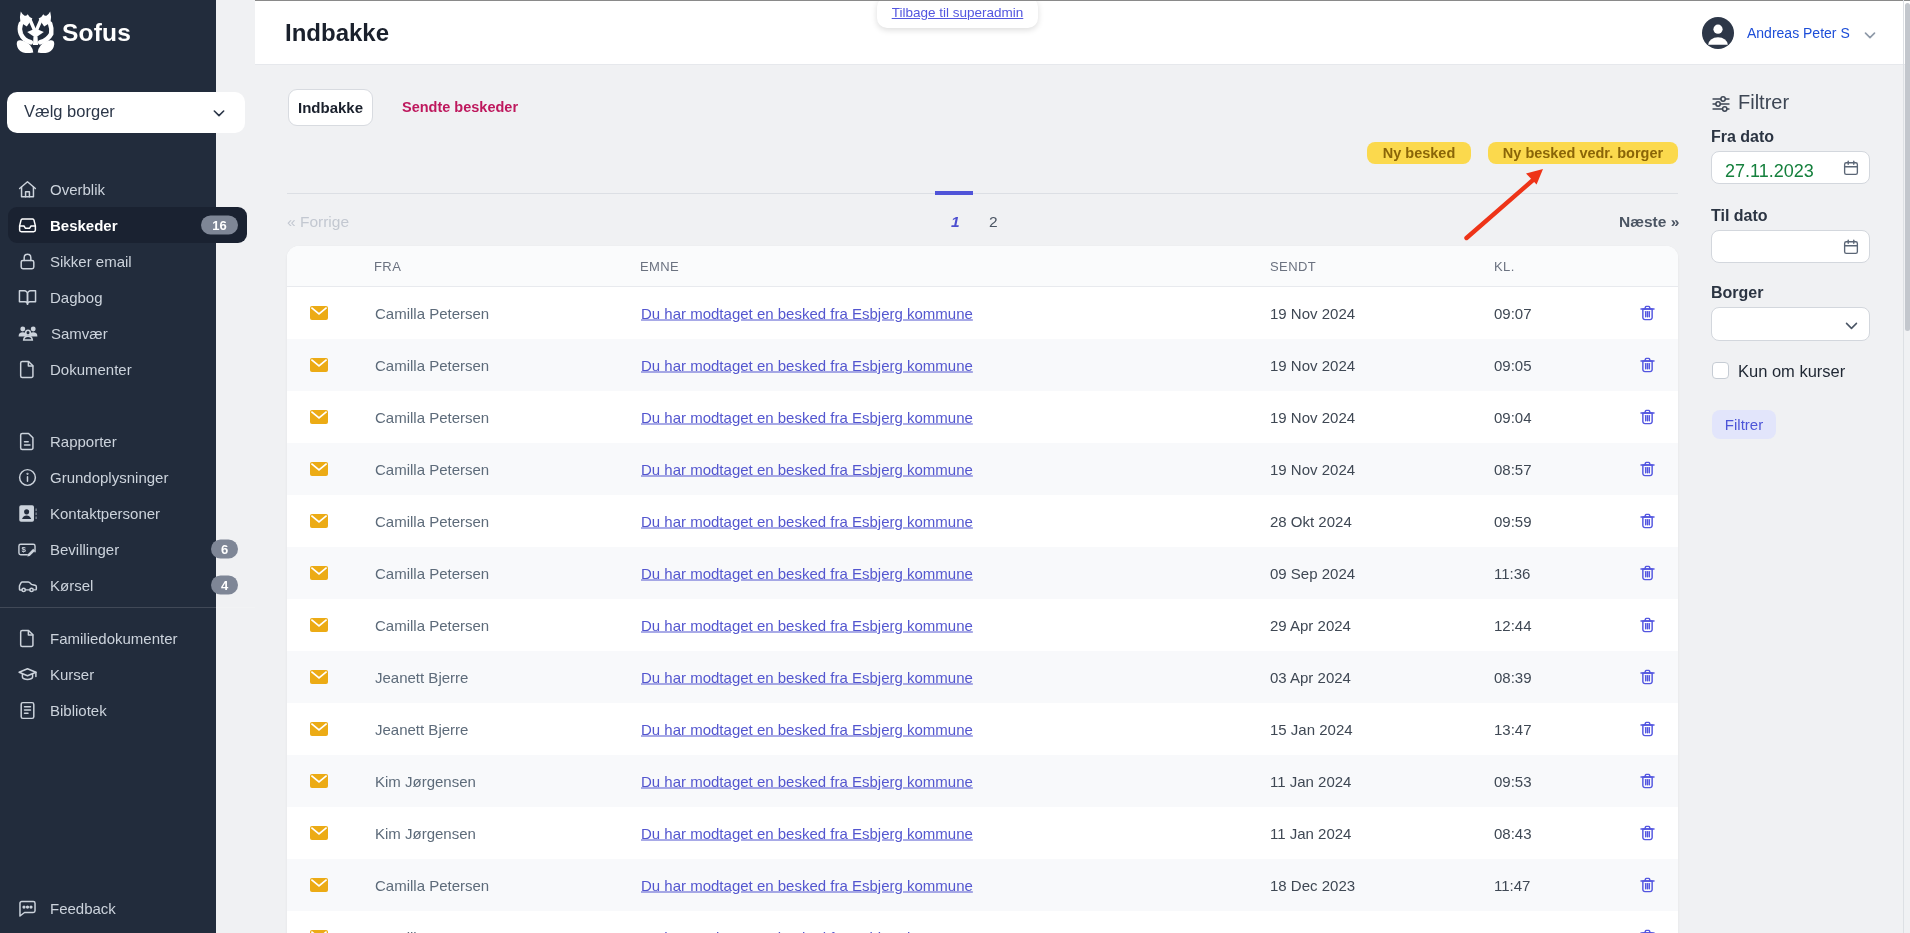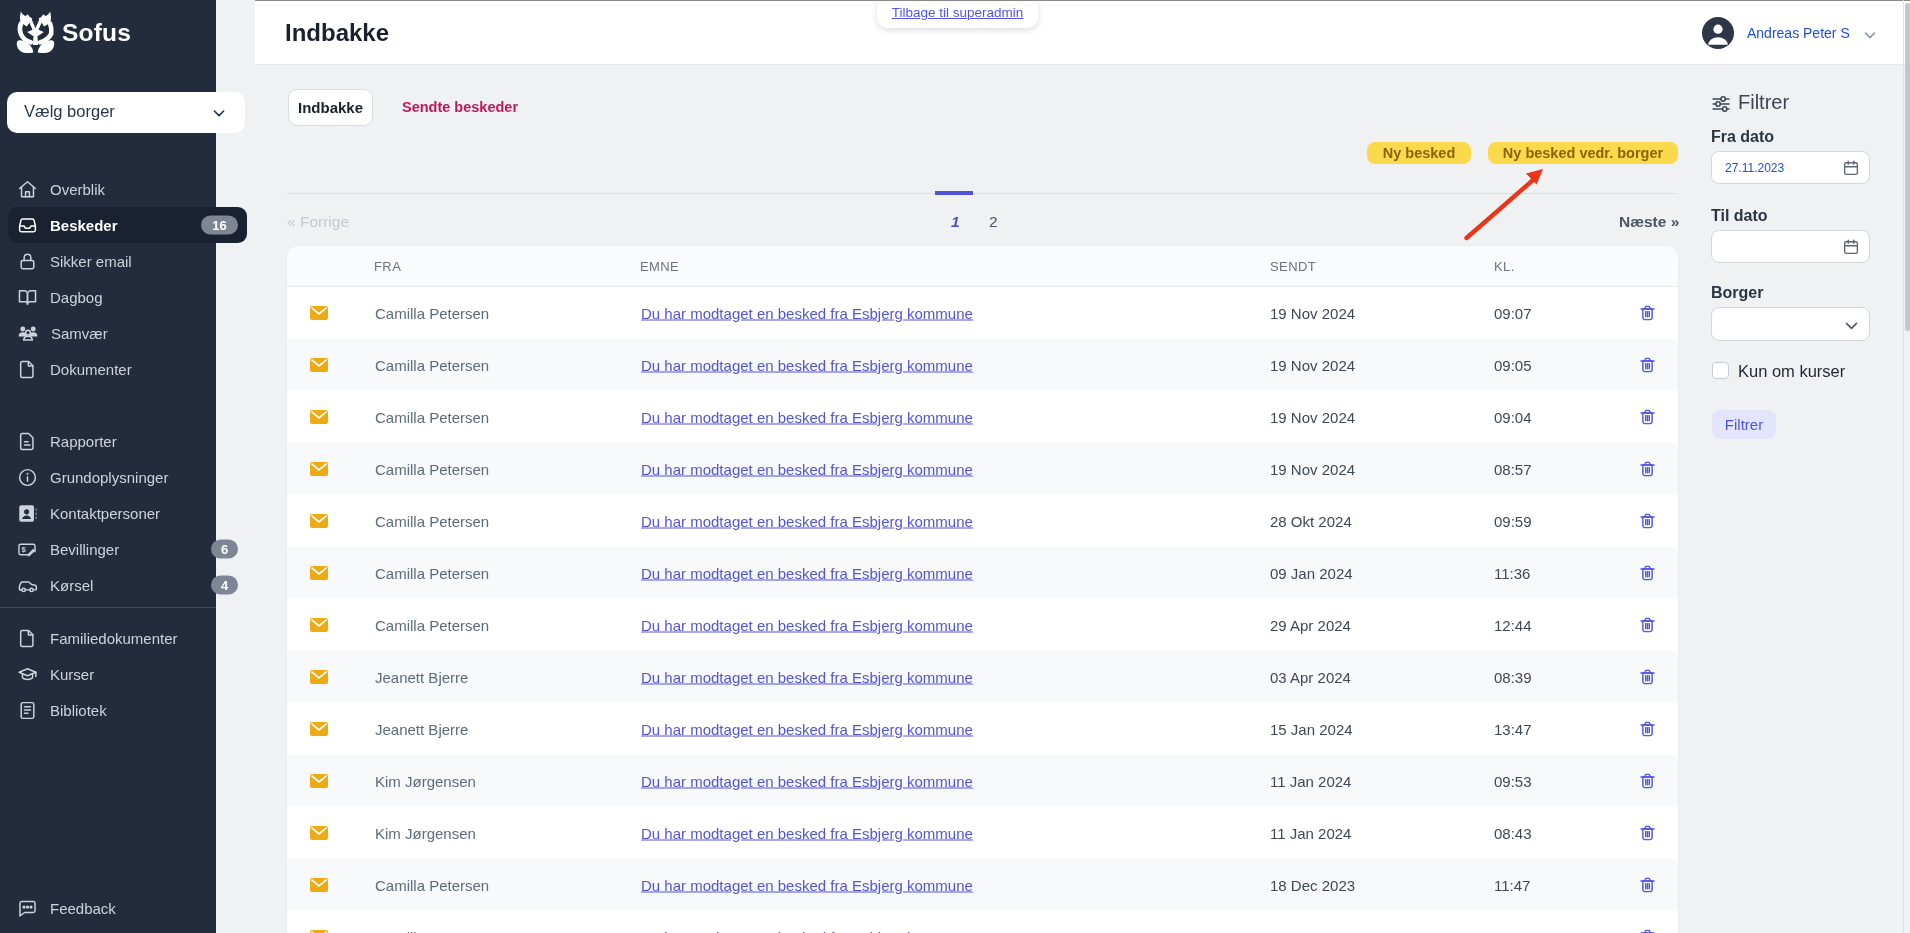--- a/index.html
+++ b/index.html
@@ -348,21 +348,21 @@
           <path d="M14.6 11v7.4"></path>
         </svg>
       </div>
     <div class="trow alt">
         <svg class="env" width="18" height="14" viewBox="0 0 18 14">
           <rect x="0" y="0" width="18" height="14" rx="2" fill="#ecab15"></rect>
           <path d="M1.4 1.6 9 7.8l7.6-6.2" fill="none" stroke="#fff" stroke-width="1.7"></path>
         </svg>
         <span class="nm">Camilla Petersen</span>
         <span class="lk">Du har modtaget en besked fra Esbjerg kommune</span>
-        <span class="dt">09 Jan 2024</span>
+        <span class="dt">09 Sep 2024</span>
         <span class="tm">11:36</span>
         <svg class="tr" width="17" height="18" viewBox="0 0 24 26" fill="none" stroke="#5356e0" stroke-width="2.1" stroke-linecap="round" stroke-linejoin="round">
           <path d="M2.6 7.3h18.8"></path>
           <path d="M8.3 6.9 9.1 4.3q.3-.9 1.2-.9h3.4q.9 0 1.2.9l.8 2.6"></path>
           <path d="M5.3 7.3h13.4v12.3a3 3 0 0 1-3 3H8.3a3 3 0 0 1-3-3z"></path>
           <path d="M9.4 11v7.4"></path>
           <path d="M12 11v7.4"></path>
           <path d="M14.6 11v7.4"></path>
         </svg>
       </div>
@@ -503,21 +503,21 @@
         <path d="M2.5 6h19"></path>
         <circle cx="14.5" cy="6" r="2.6" fill="#f0f1f3"></circle>
         <path d="M2.5 12h19"></path>
         <circle cx="8.5" cy="12" r="2.6" fill="#f0f1f3"></circle>
         <path d="M2.5 18h19"></path>
         <circle cx="16.5" cy="18" r="2.6" fill="#f0f1f3"></circle>
       </svg>
     <span style="position:absolute;left:27px;top:26px;font-size:20px;color:#3d4654;">Filtrer</span>
     <div class="flabel" style="top:63px">Fra dato</div>
     <div class="finput" style="top:86px;">
-      <span style="position:absolute;left:13px;top:9px;font-size:12px;color:#1d4ed8;">27.11.2023</span>
+      <span style="position:absolute;left:13px;top:9px;font-size:18px;color:#15803d;">27.11.2023</span>
       <svg class="cal" width="18" height="18" viewBox="0 0 24 24" fill="none" stroke="#5b6676" stroke-width="1.8" stroke-linecap="round">
           <rect x="3.5" y="5" width="17" height="15.5" rx="2.2"></rect>
           <path d="M3.5 10.3h17"></path>
           <path d="M8.3 3v4"></path>
           <path d="M15.7 3v4"></path>
         </svg>
     </div>
     <div class="flabel" style="top:142px">Til dato</div>
     <div class="finput" style="top:165px;">
       <svg class="cal" width="18" height="18" viewBox="0 0 24 24" fill="none" stroke="#5b6676" stroke-width="1.8" stroke-linecap="round">

